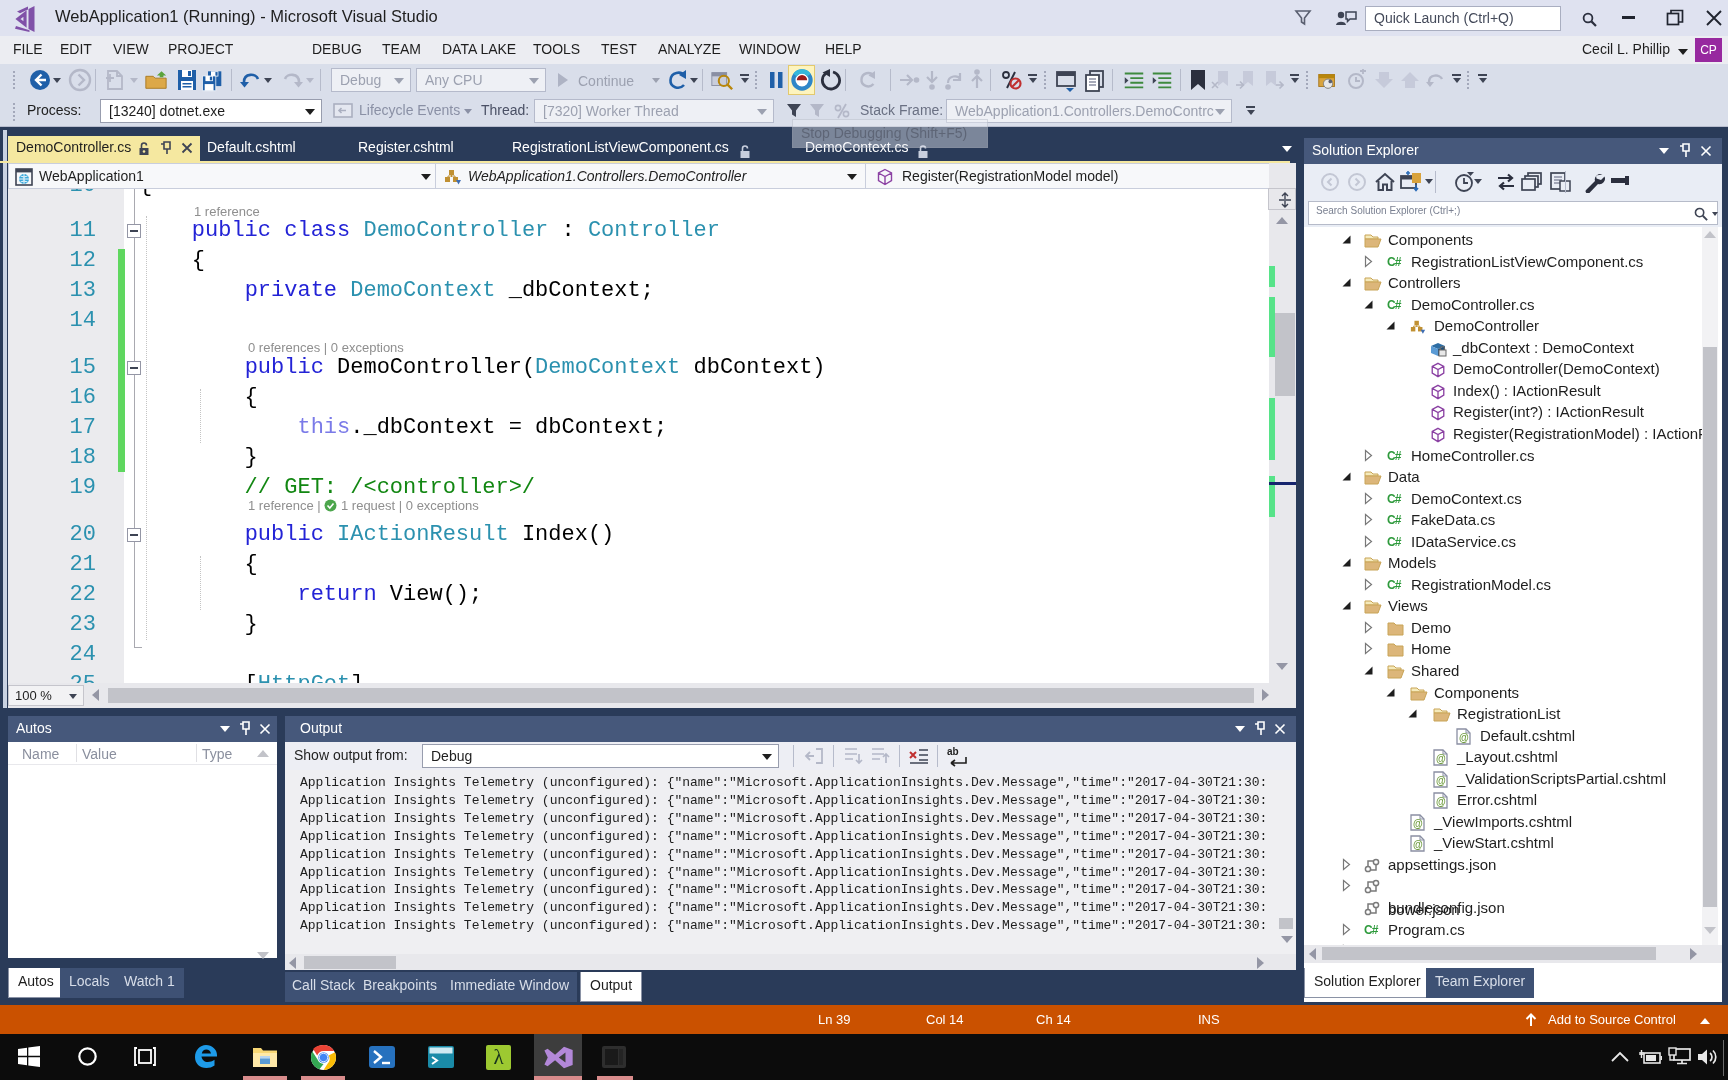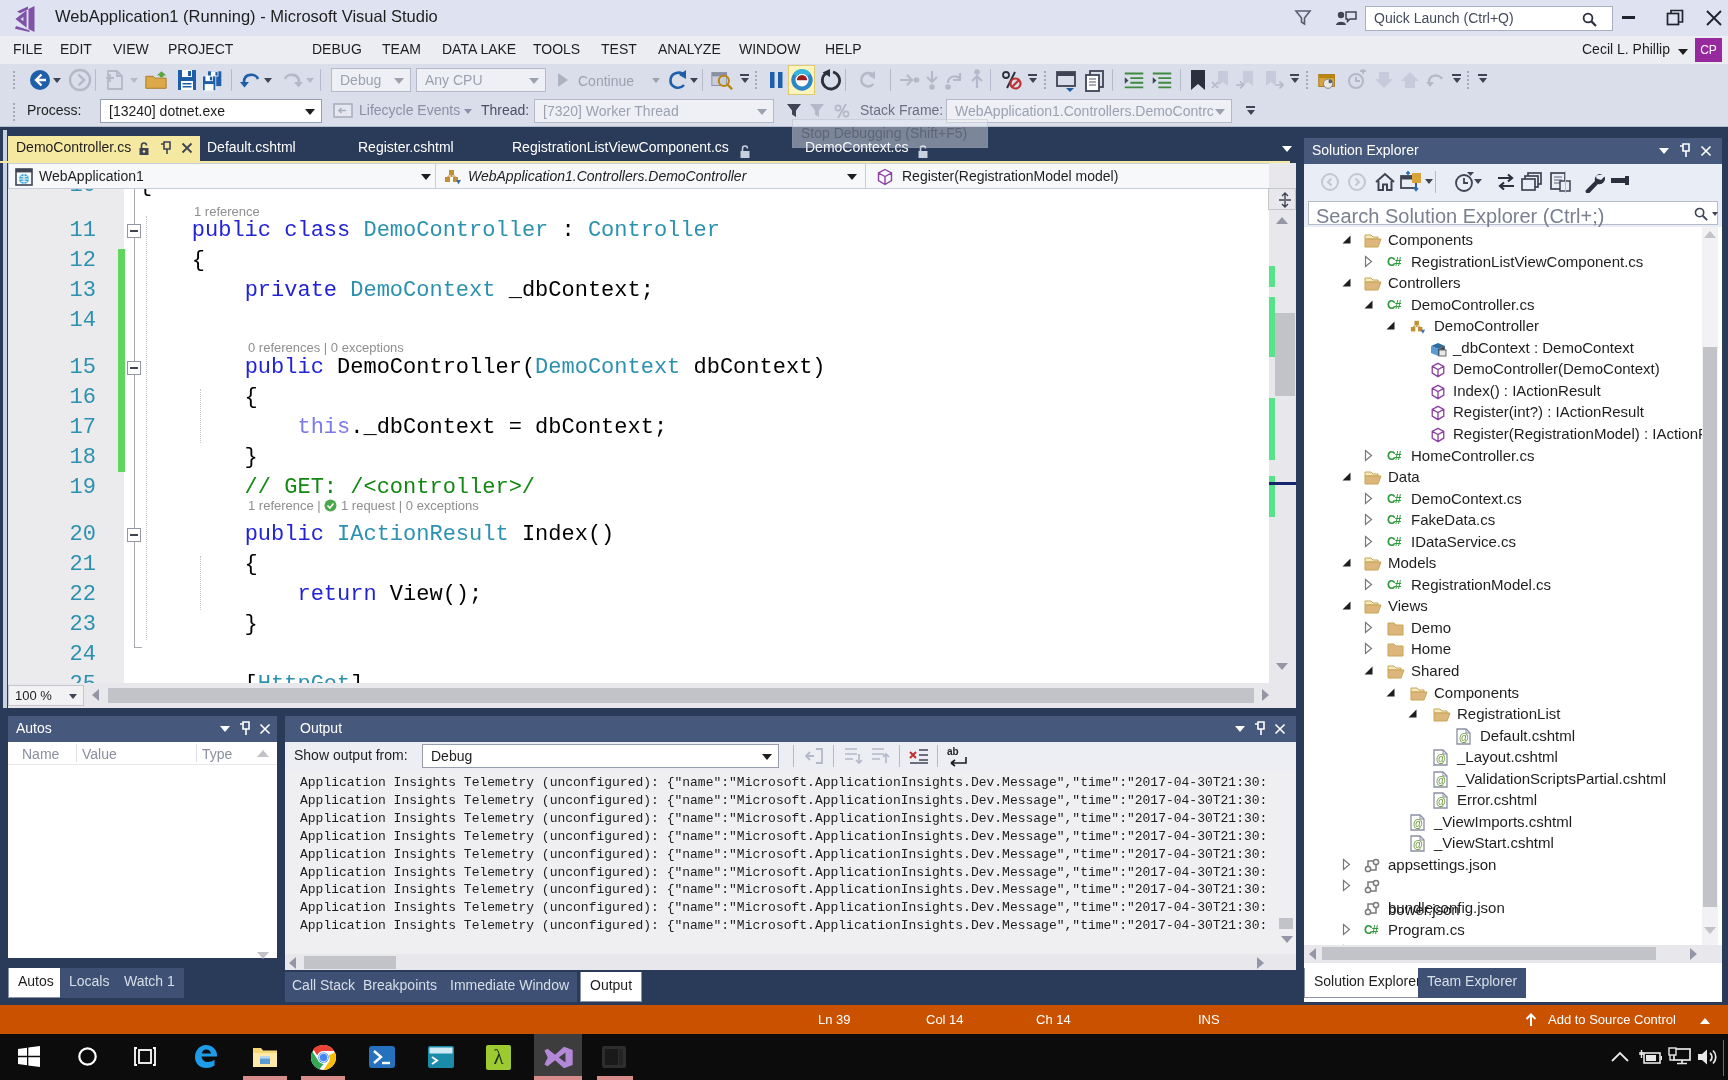--- a/index.html
+++ b/index.html
@@ -76,21 +76,21 @@
   </svg>
   <span class="abs" style="left:55px;top:7px;font-size:16.5px;">WebApplication1 (Running) - Microsoft Visual Studio</span>
   <svg class="abs" style="left:1293px;top:8px" width="20" height="20" viewBox="0 0 20 20">
       <path fill="none" stroke="#5A5F70" stroke-width="1.6" d="M3,3 L17,3 L11.5,10 L11.5,16 L8.5,14 L8.5,10 Z"></path>
     </svg>
   <svg class="abs" style="left:1334px;top:8px" width="24" height="20" viewBox="0 0 24 20">
       <circle cx="7" cy="7" r="3.2" fill="#3E4454"></circle>
       <path fill="#3E4454" d="M2,17 C2,12.5 12,12.5 12,17 Z"></path>
       <path fill="none" stroke="#3E4454" stroke-width="1.5" d="M12,4 L22,4 L22,11 L16,11 L13.5,13.5 L13.5,11 L12,11 Z"></path>
     </svg>
-  <div class="abs" style="left:1365px;top:6px;width:248px;height:25px;background:#FFF;border:1px solid #A9AEC0;">
+  <div class="abs" style="left:1365px;top:6px;width:196px;height:25px;background:#FFF;border:1px solid #A9AEC0;">
     <span class="abs" style="left:8px;top:3px;font-size:14px;color:#444A5A;">Quick Launch (Ctrl+Q)</span>
     <svg class="abs" style="left:215px;top:4px" width="17" height="17" viewBox="0 0 17 17">
         <circle cx="7" cy="7" r="4.4" fill="none" stroke="#2B2F3E" stroke-width="1.8"></circle>
         <path d="M10.4,10.4 L15,15" stroke="#2B2F3E" stroke-width="2.2"></path>
       </svg>
   </div>
   <div class="abs" style="left:1622px;top:16px;width:13px;height:3px;background:#20242F;"></div>
   <svg class="abs" style="left:1666px;top:9px" width="18" height="18" viewBox="0 0 18 18">
       <rect x="1.5" y="4.5" width="11" height="11" fill="none" stroke="#20242F" stroke-width="1.7"></rect>
       <path fill="none" stroke="#20242F" stroke-width="1.7" d="M5,4 L5,1.5 L16.5,1.5 L16.5,13 L13,13"></path>
@@ -630,21 +630,21 @@
     <svg class="abs" style="left:279px;top:7px;" width="22" height="22" viewBox="0 0 22 22">
         <path fill="#2B2F3E" d="M19.5,3.5 a5.5,5.5 0 0 0 -7.5,6.5 L3,19 a2.3,2.3 0 0 0 3.2,3.2 L15,13 a5.5,5.5 0 0 0 6.5,-7.5 L18,9 L13.5,7.5 L13,4.5 Z"></path>
       </svg>
     <svg class="abs" style="left:305px;top:12px;" width="20" height="12" viewBox="0 0 20 12">
         <rect x="2" y="2" width="14" height="5" fill="#2B2F3E"></rect>
         <rect x="16" y="0" width="4" height="9" fill="#2B2F3E"></rect>
       </svg>
   </div>
   <div class="abs" style="left:0;top:62px;width:418px;height:27px;background:#E9EDF5;">
     <div class="abs" style="left:4px;top:1px;width:410px;height:24px;background:#FFF;border:1px solid #B6BBC9;">
-      <span class="abs" style="left:7px;top:3px;font-size:20px;color:#7A8091;">Search Solution Explorer (Ctrl+;)</span>
+      <span class="abs" style="left:7px;top:3px;font-size:10px;color:#7A8091;">Search Solution Explorer (Ctrl+;)</span>
       <svg class="abs" style="left:384px;top:4px;" width="16" height="16" viewBox="0 0 17 17">
           <circle cx="7" cy="7" r="4.4" fill="none" stroke="#3E4454" stroke-width="1.7"></circle>
           <path d="M10.4,10.4 L15,15" stroke="#3E4454" stroke-width="2"></path>
         </svg>
       <div class="abs" style="left:403px;top:10px;border-left:3.5px solid transparent;border-right:3.5px solid transparent;border-top:4.5px solid #3E4454;"></div>
     </div>
   </div>
   <div class="abs" style="left:0;top:89px;width:418px;height:718px;background:#FFF;overflow:hidden;" id="setree">
       <div class="tree-row" style="top:2px;">
         <svg style="position:absolute;left:37px;top:5px" width="11" height="11" viewBox="0 0 11 11">
@@ -939,21 +939,21 @@
     <div class="arr arr-up" style="left:2px;top:4px;border-bottom-color:#C2C3C9;"></div>
     <div class="sbthumb" style="left:1px;top:120px;width:14px;height:560px;"></div>
     <div class="arr arr-dn" style="left:2px;top:700px;border-top-color:#C2C3C9;"></div>
   </div>
   <div class="abs" style="left:0;top:807px;width:418px;height:18px;background:#E8E8EC;">
     <div class="arr arr-lf" style="left:5px;top:3px;"></div>
     <div class="sbthumb" style="left:18px;top:2px;width:334px;height:13px;"></div>
     <div class="arr arr-rt" style="left:386px;top:3px;"></div>
   </div>
   <div class="abs doctab on" style="left:0px;top:830px;">Solution Explorer</div>
-  <div class="abs doctab off" style="left:114px;top:830px;">Team Explorer</div>
+  <div class="abs doctab off" style="left:122px;top:830px;">Team Explorer</div>
 </div>
 <div class="abs" id="statusbar">
   <span class="abs" style="left:818px;top:7px;">Ln 39</span>
   <span class="abs" style="left:926px;top:7px;">Col 14</span>
   <span class="abs" style="left:1036px;top:7px;">Ch 14</span>
   <span class="abs" style="left:1198px;top:7px;">INS</span>
   <svg class="abs" style="left:1524px;top:7px" width="14" height="15" viewBox="0 0 14 15">
       <path d="M7,14 L7,3 M2.5,7 L7,2.5 L11.5,7" stroke="#FFF" stroke-width="2" fill="none"></path>
     </svg>
   <span class="abs" style="left:1548px;top:7px;">Add to Source Control</span>

